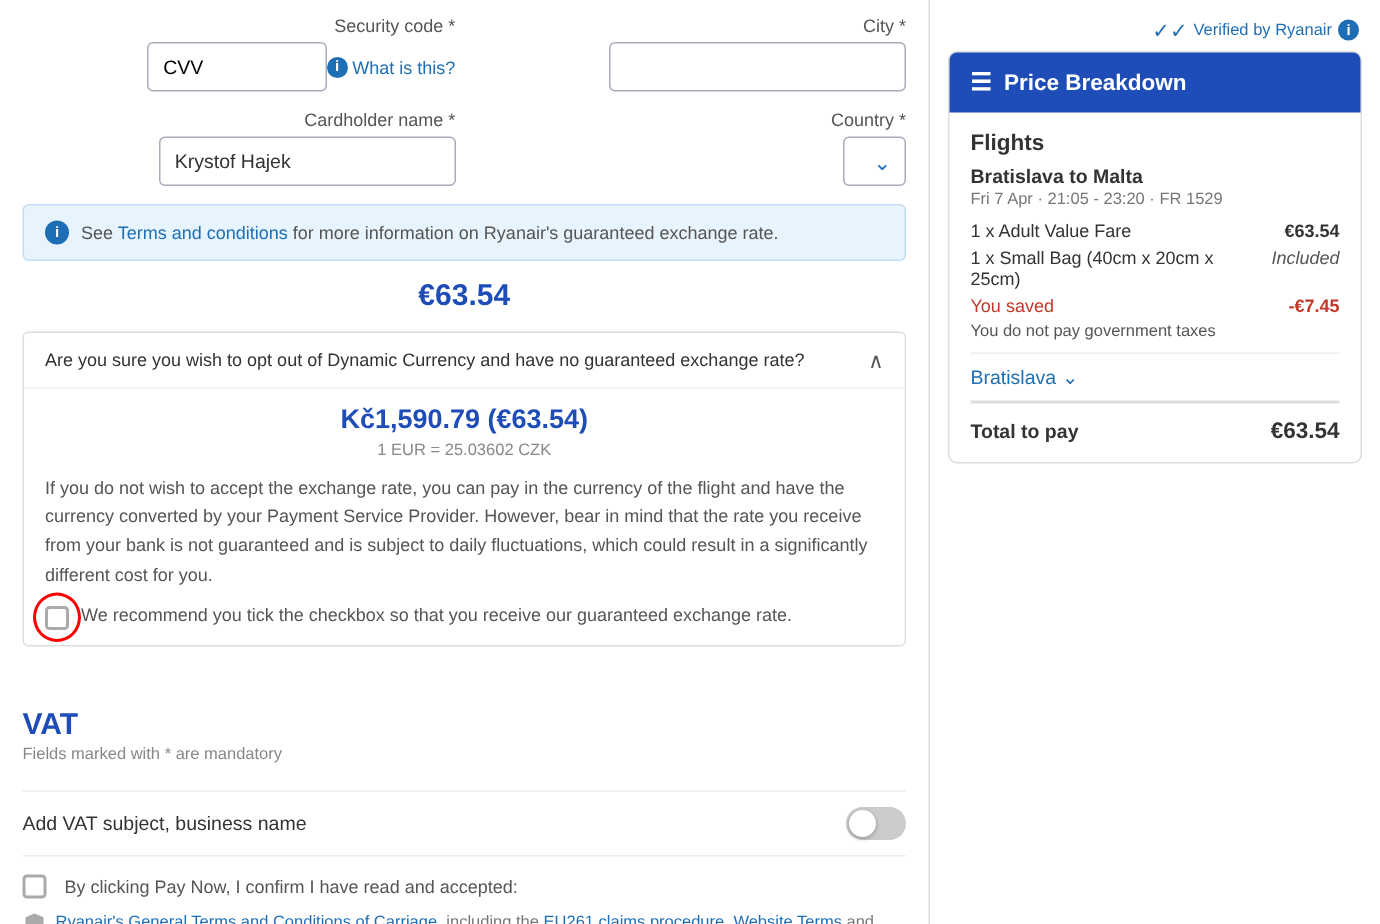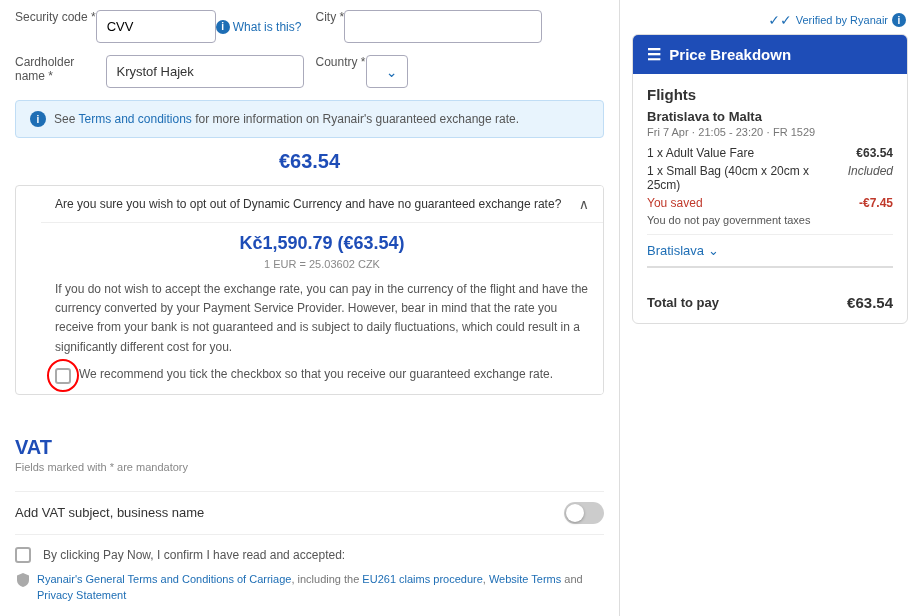--- a/index.html
+++ b/index.html
@@ -28,22 +28,23 @@
     }
 
     
     .form-row {
       display: flex;
       gap: 12px;
       margin-bottom: 12px;
     }
     .form-group {
       display: flex;
-      flex-direction: row;
+      flex-direction: column;
       flex: 1;
+      align-items: flex-end;
     }
     .form-label {
       font-size: 12px;
       color: #555;
       margin-bottom: 4px;
     }
     .form-input {
       border: 1px solid #aab;
       border-radius: 4px;
       padding: 8px 10px;
@@ -143,21 +144,20 @@
       color: #1e4db7;
       margin: 10px 0;
     }
 
     
     .dcc-section {
       border: 1px solid #ddd;
       border-radius: 4px;
       margin: 12px 0;
       overflow: hidden;
-      padding-left: 25px;
     }
     .dcc-header {
       display: flex;
       justify-content: space-between;
       align-items: center;
       padding: 10px 14px;
       background: #fff;
       cursor: pointer;
     }
     .dcc-question {
@@ -401,21 +401,21 @@
       display: flex;
       align-items: center;
       gap: 4px;
       margin-bottom: 8px;
     }
     .pb-total-row {
       display: flex;
       justify-content: space-between;
       align-items: center;
       border-top: 2px solid #ddd;
-      padding-top: 26px;
+      padding-top: 10px;
       margin-top: 8px;
     }
     .pb-total-label {
       font-size: 13px;
       font-weight: bold;
       color: #333;
     }
     .pb-total-value {
       font-size: 15px;
       font-weight: bold;

